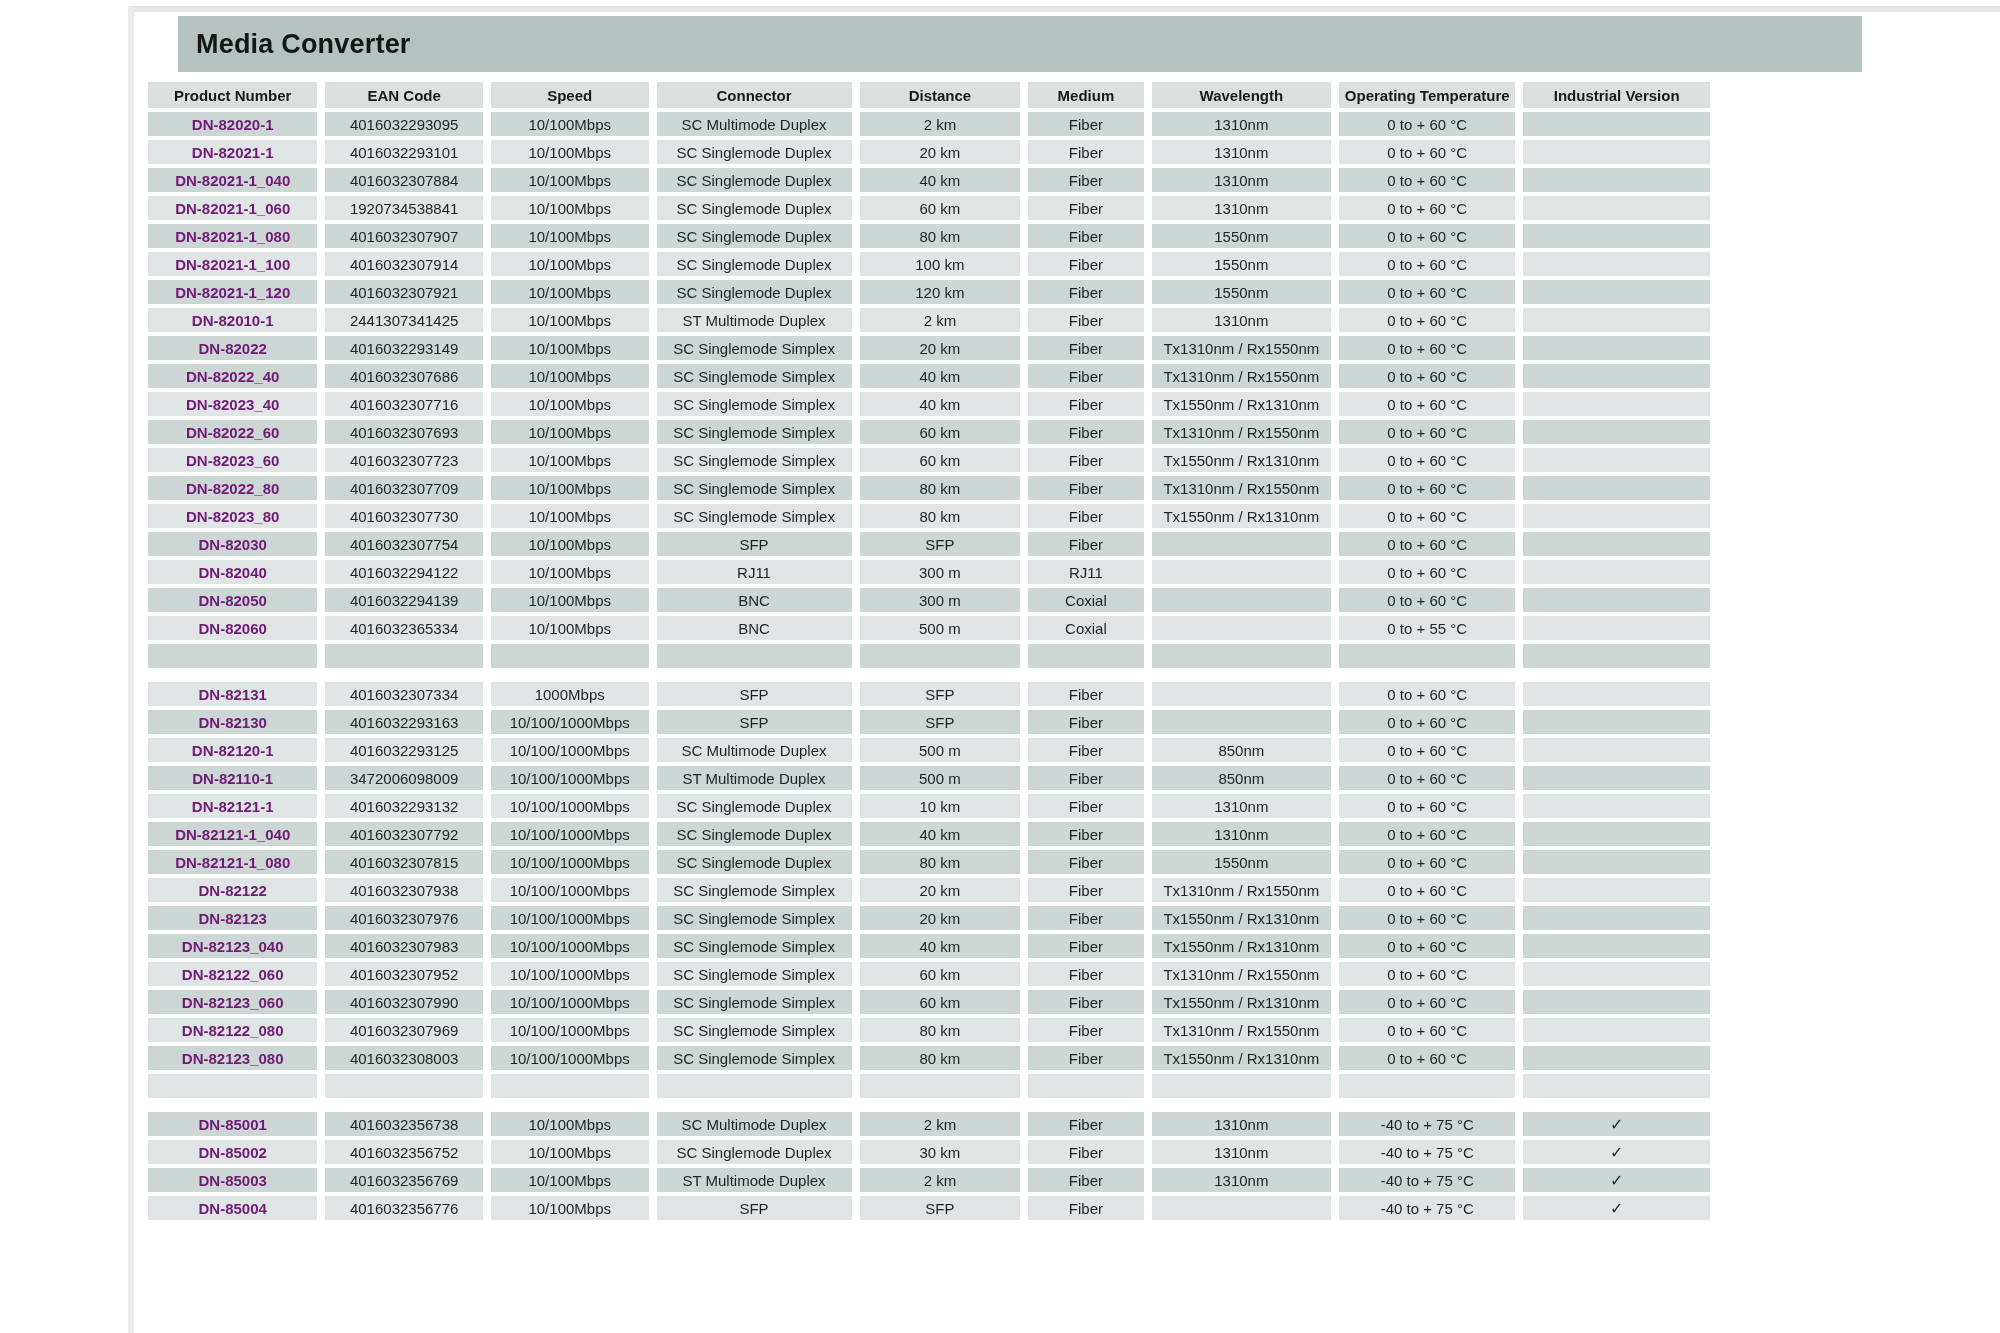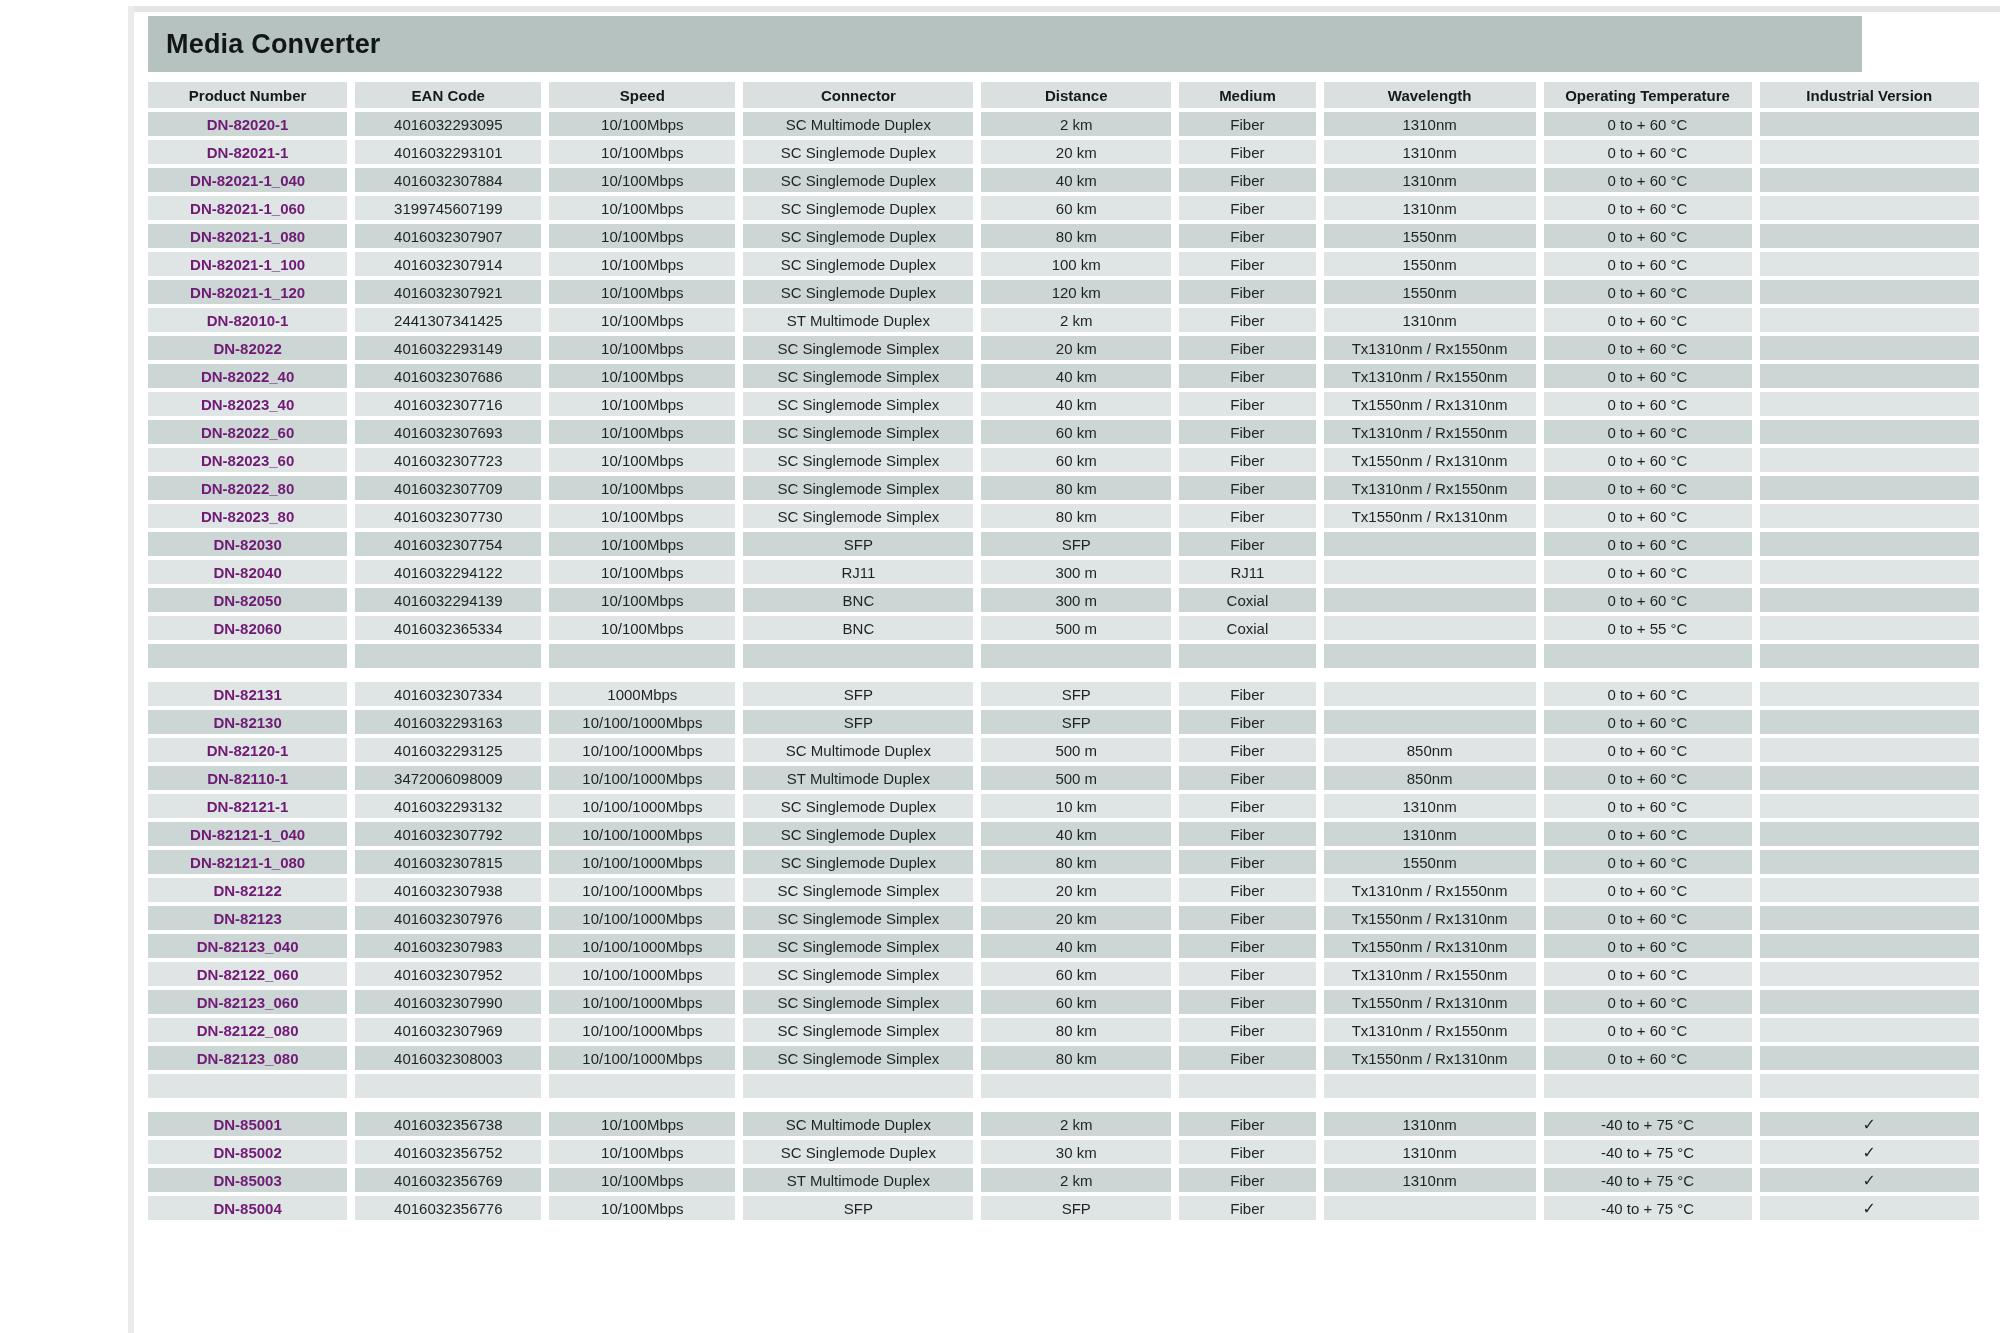--- a/index.html
+++ b/index.html
@@ -33,25 +33,26 @@
   .title-bar {
     background: #b5c2c0;
     height: 56px;
     line-height: 56px;
     padding-left: 18px;
     font-size: 27px;
     font-weight: bold;
     color: #121615;
     letter-spacing: 0.2px;
     margin-bottom: 10px;
+    margin-left: 30px;
   }
   table.converter {
     border-collapse: collapse;
     table-layout: fixed;
-    width: 1831px;
+    width: 1562px;
   }
   th, td {
     text-align: center;
     vertical-align: middle;
     overflow: hidden;
     white-space: nowrap;
     padding: 0 2px;
     border-bottom: 4px solid #ffffff;
   }
   th:not(:last-child), td:not(:last-child) {
@@ -151,21 +152,21 @@
           <td>10/100Mbps</td>
           <td>SC Singlemode Duplex</td>
           <td>40 km</td>
           <td>Fiber</td>
           <td>1310nm</td>
           <td>0 to + 60 °C</td>
           <td></td>
         </tr>
         <tr class="light">
           <td class="bold">DN-82021-1_060</td>
-          <td>3199745607199</td>
+          <td>1920734538841</td>
           <td>10/100Mbps</td>
           <td>SC Singlemode Duplex</td>
           <td>60 km</td>
           <td>Fiber</td>
           <td>1310nm</td>
           <td>0 to + 60 °C</td>
           <td></td>
         </tr>
         <tr class="dark">
           <td class="bold">DN-82021-1_080</td>

